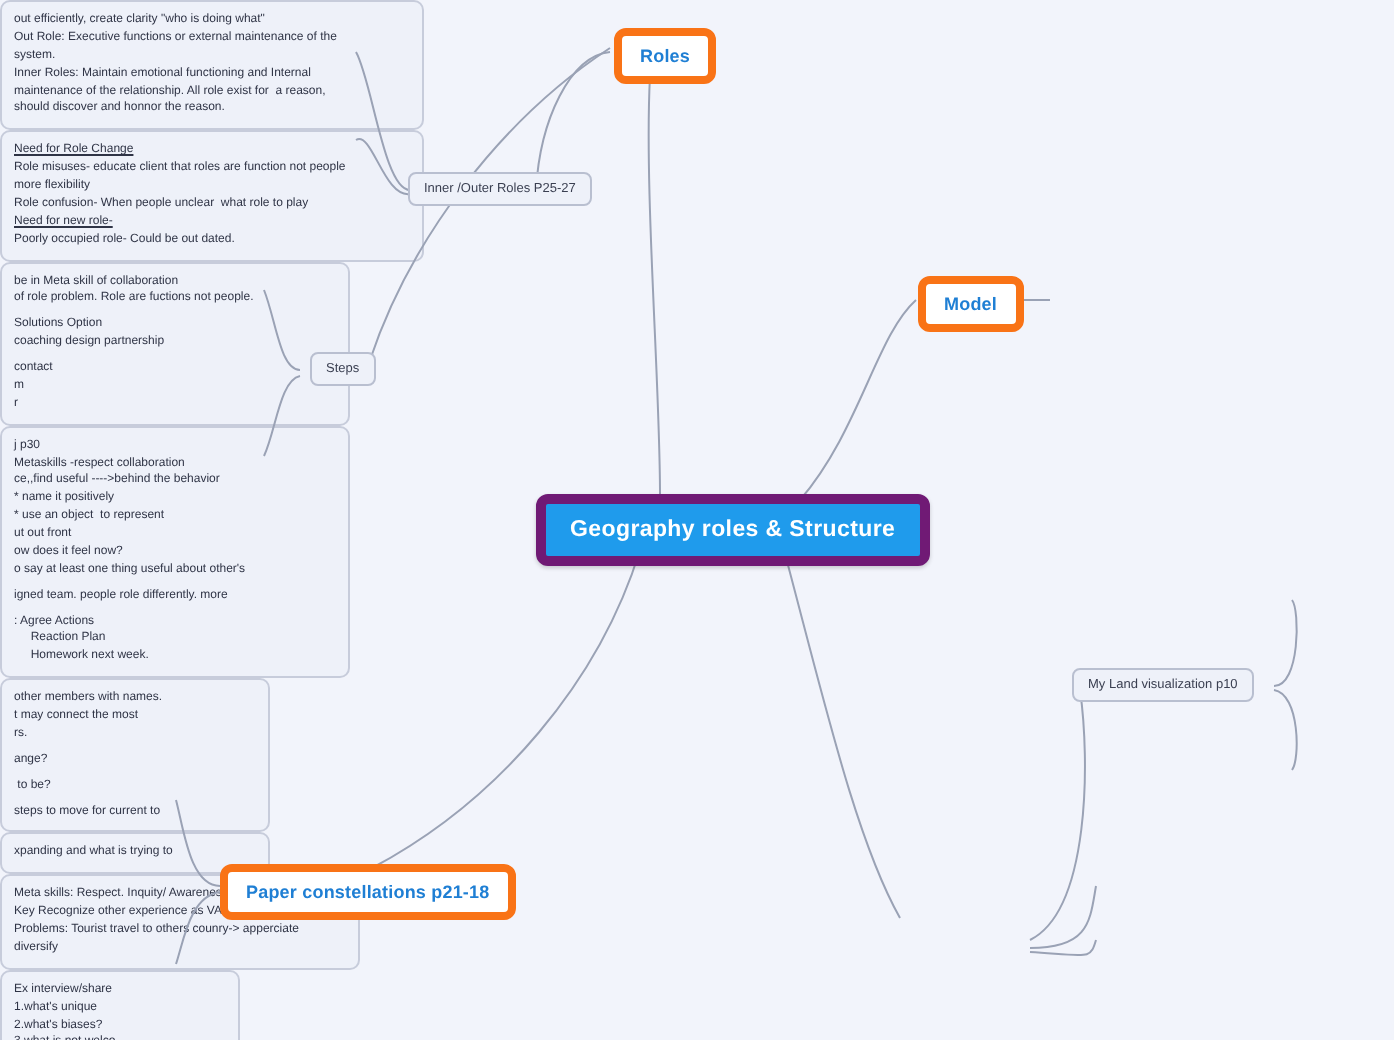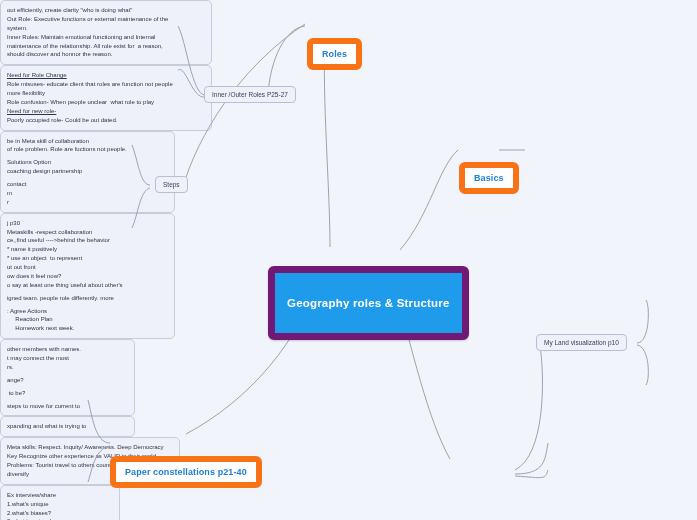--- a/index.html
+++ b/index.html
@@ -32,42 +32,40 @@
 
   
   .node {
     position: absolute;
     box-sizing: border-box;
   }
 
   .node-root {
     background: #1f9bec;
     color: #ffffff;
-    border: 7px solid #701a75;
+    border: 5px solid #701a75;
     border-radius: 6px;
     font-size: 11.5px;
     font-weight: bold;
     letter-spacing: 0.2px;
-    padding: 24px 12px;
+    padding: 7px 12px;
     white-space: nowrap;
     box-shadow: 0 1px 2px rgba(0,0,0,0.18);
-    margin-top: 19px;
   }
 
   .node-topic {
     background: #ffffff;
     color: #1f7fd4;
-    border: 6px solid #f97316;
+    border: 4px solid #f97316;
     border-radius: 6px;
     font-size: 9px;
     font-weight: bold;
     padding: 5px 9px;
     white-space: nowrap;
     letter-spacing: 0.1px;
-    margin-top: 24px;
   }
 
   .node-sub {
     background: #eef1f9;
     color: #3a3f51;
     border: 1px solid #b9bfd0;
     border-radius: 4px;
     font-size: 6.5px;
     padding: 4px 7px;
     white-space: nowrap;
@@ -207,20 +205,20 @@
   </div>
 
   <div class="node node-sub" style="left:204px; top:86px;">Inner /Outer Roles P25-27</div>
 
   <div class="node node-sub" style="left:155px; top:176px;">Steps</div>
 
   <div class="node node-sub" style="left:536px; top:334px;">My Land visualization p10</div>
 
   <div class="node node-topic" style="left:307px; top:14px;">Roles</div>
 
-  <div class="node node-topic" style="left:459px; top:138px;">Basics</div>
-
-  <div class="node node-topic" style="left:110px; top:432px;">Paper constellations p21-40</div>
+  <div class="node node-topic" style="left:459px; top:138px;">Model</div>
+
+  <div class="node node-topic" style="left:110px; top:432px;">Paper constellations p21-18</div>
 
 
   <div class="node node-root" style="left:268px; top:247px;">Geography roles &amp; Structure</div>
 
 </div>
 
 </body></html>

